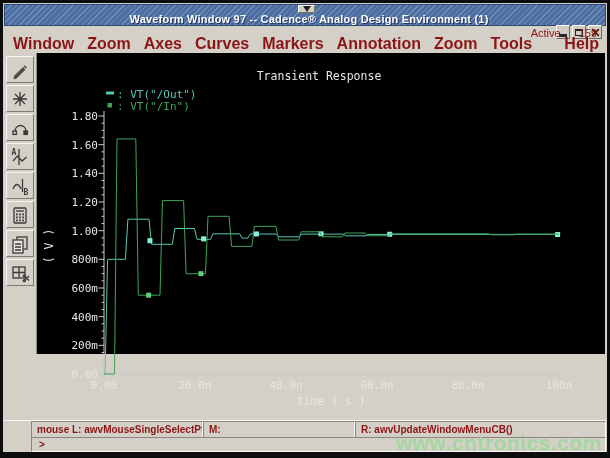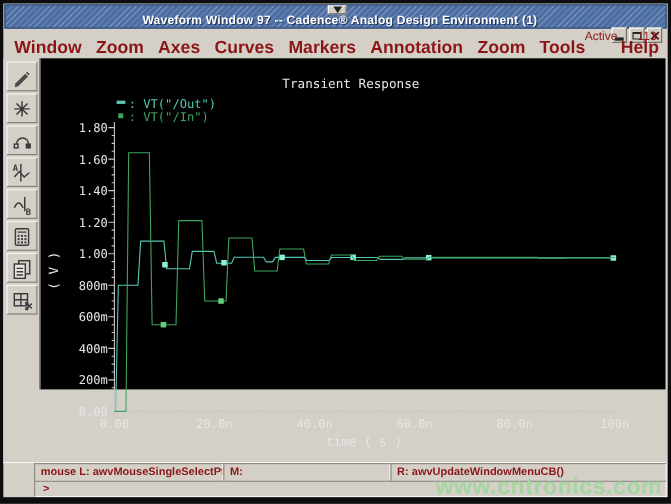--- a/index.html
+++ b/index.html
@@ -95,21 +95,21 @@
       <div class="wbtn">
         <svg width="9" height="9" viewBox="0 0 9 9">
             <path d="M1.2 1.2 L7.8 7.8 M7.8 1.2 L1.2 7.8" stroke="#5c1010" stroke-width="1.8"></path>
           </svg>
       </div>
     </div>
   </div>
 
   <div class="active-row">
     <span>Active</span>
-    <span>113</span>
+    <span>159</span>
   </div>
 
   <div class="menubar">
     <span class="menu-item">Window</span>
     <span class="menu-item">Zoom</span>
     <span class="menu-item">Axes</span>
     <span class="menu-item">Curves</span>
     <span class="menu-item">Markers</span>
     <span class="menu-item">Annotation</span>
     <span class="menu-item">Zoom</span>

